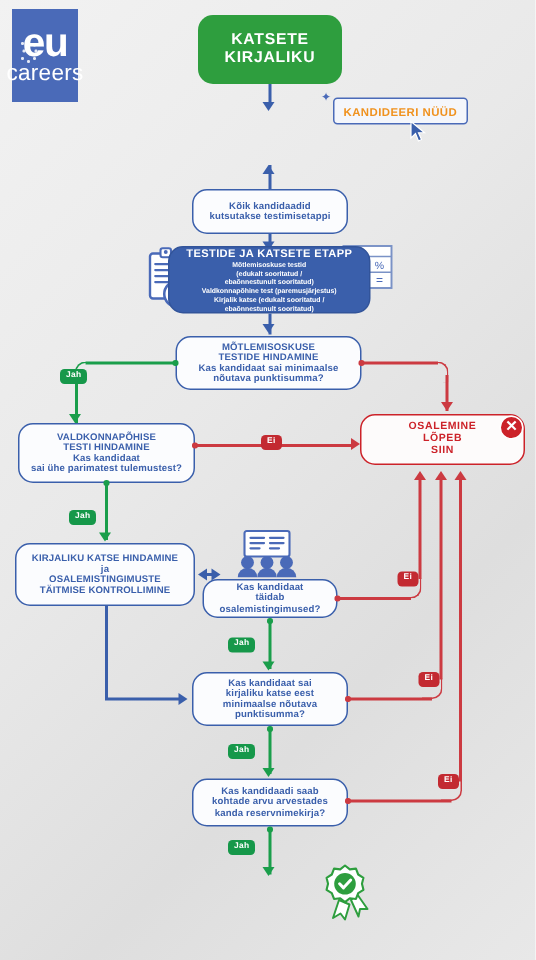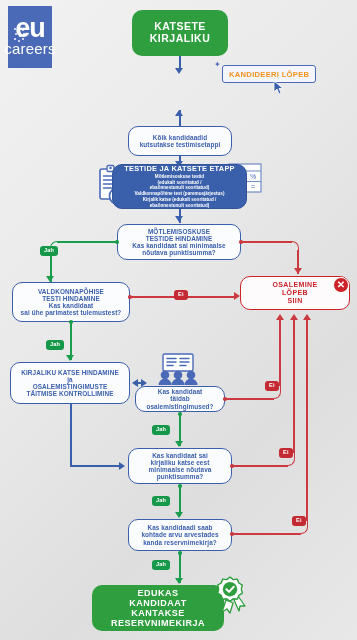--- a/index.html
+++ b/index.html
@@ -136,21 +136,21 @@
       <span>KATSETE</span><br>
       <span>KIRJALIKU</span>
     </p>
   </div>
 
   <div class="ln ln-v b" style="left:179px;top:56px;height:14px;"></div>
   <div class="arrow arrow-d ad-b" style="left:175.3px;top:68px;"></div>
 
 
   <div class="sparkle">✦</div>
-  <div class="cta">KANDIDEERI LÕPEB</div>
+  <div class="cta">KANDIDEERI NÜÜD</div>
   <svg class="cursor" viewBox="0 0 12 15">
     <path d="M1 1 L1 12 L4 9 L6 14 L8 13 L6 8.5 L10 8.5 Z" fill="#3a5fab" stroke="#fff" stroke-width="0.8"></path>
   </svg>
 
   <div class="ln ln-v b" style="left:179px;top:110px;height:16px;"></div>
   <div class="arrow arrow-u au-b" style="left:175.3px;top:110px;"></div>
 
   <div class="node node-outline" style="left:128px;top:126px;width:104px;height:30px;">
     <p>
       <span>Kõik kandidaadid</span><br>
@@ -339,28 +339,20 @@
   <div class="corner" style="left:294px;top:520px;width:14px;height:14px;border-width:0 1.6px 1.6px 0;border-color:#cc3a41;border-radius:0 0 7px 0;"></div>
   <div class="ln ln-v r" style="left:306.4px;top:320px;height:201px;"></div>
   <div class="arrow arrow-u au-r" style="left:302.7px;top:314px;"></div>
   <div class="lbl lbl-no" style="left:292px;top:516px;">Ei</div>
 
   <div class="dot dot-g" style="left:178px;top:551px;"></div>
   <div class="ln ln-v g" style="left:179px;top:553px;height:30px;"></div>
   <div class="arrow arrow-d ad-g" style="left:175.3px;top:578px;"></div>
   <div class="lbl lbl-yes" style="left:152px;top:560px;">Jah</div>
 
-  <div class="node node-green" style="left:92px;top:585px;width:132px;height:46px;font-size:9px;">
-    <p>
-      <span>EDUKAS</span><br>
-      <span>KANDIDAAT</span><br>
-      <span>KANTAKSE</span><br>
-      <span>RESERVNIMEKIRJA</span>
-    </p>
-  </div>
 
   <svg class="rosette" viewBox="0 0 34 38">
     <path d="M13 24 L9 36 L14 33 L17 37 L20 27 Z" fill="#fff" stroke="#2e9e3e" stroke-width="1.3" stroke-linejoin="round"></path>
     <path d="M21 24 L26 35 L27 30 L32 30 L25 20 Z" fill="#fff" stroke="#2e9e3e" stroke-width="1.3" stroke-linejoin="round"></path>
     <path d="M17 1 l3.2 2.6 l4.1 -0.5 l1.5 3.9 l3.5 2.2 l-1 4 l1 4 l-3.5 2.2 l-1.5 3.9 l-4.1 -0.5 l-3.2 2.6 l-3.2 -2.6 l-4.1 0.5 l-1.5 -3.9 l-3.5 -2.2 l1 -4 l-1 -4 l3.5 -2.2 l1.5 -3.9 l4.1 0.5 z" fill="#fff" stroke="#2e9e3e" stroke-width="1.4" stroke-linejoin="round"></path>
     <circle cx="17" cy="13.2" r="7.2" fill="#2e9e3e"></circle>
     <path d="M13.4 13.2 l2.6 2.7 l4.8 -5.2" fill="none" stroke="#fff" stroke-width="2" stroke-linecap="round" stroke-linejoin="round"></path>
   </svg>
 
 </div>

